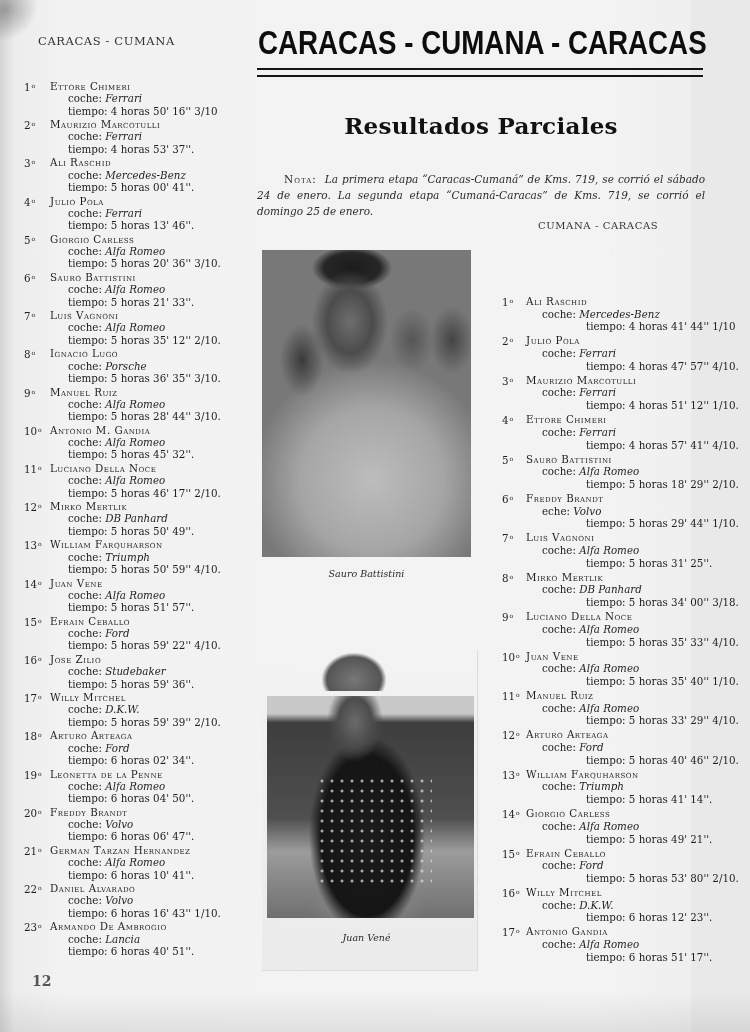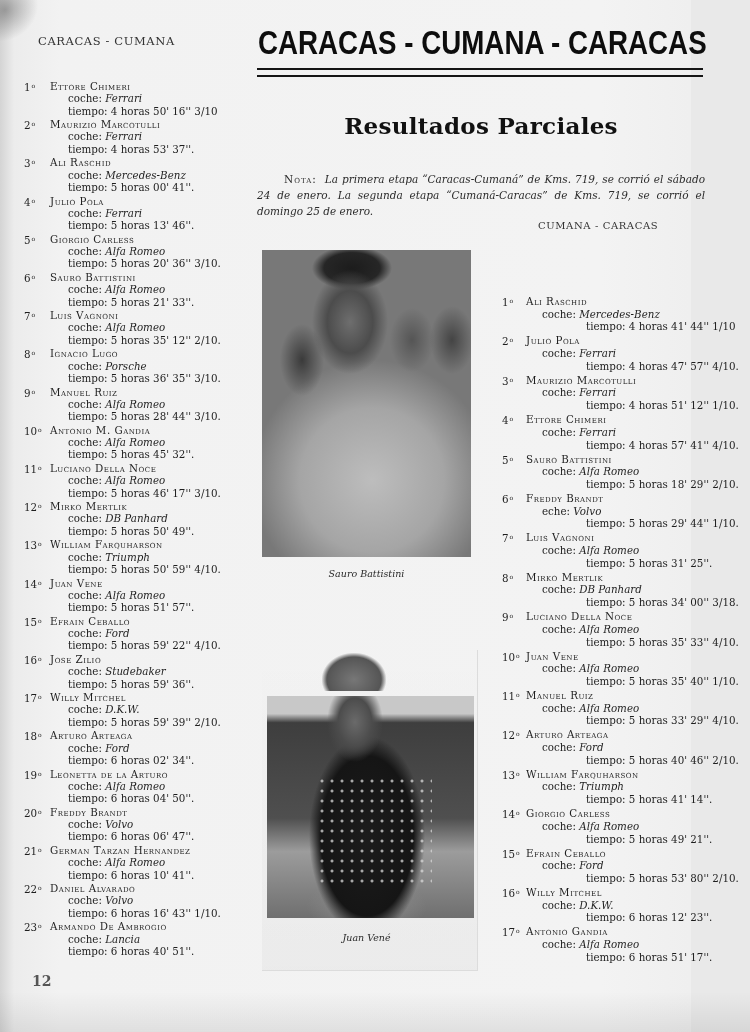--- a/index.html
+++ b/index.html
@@ -185,21 +185,21 @@
       <div class="entry" style="left: 24px; top: 423.8px;">
         <span class="pos"><span>10</span><sup>o</sup></span>
         <span class="name">Antonio M. Gandia</span>
         <span class="car"><span>coche:</span> <i>Alfa Romeo</i></span>
         <span class="time"><span>tiempo:</span> <span>5 horas 45' 32''.</span></span>
       </div>
       <div class="entry" style="left: 24px; top: 462px;">
         <span class="pos"><span>11</span><sup>o</sup></span>
         <span class="name">Luciano Della Noce</span>
         <span class="car"><span>coche:</span> <i>Alfa Romeo</i></span>
-        <span class="time"><span>tiempo:</span> <span>5 horas 46' 17'' 3/10.</span></span>
+        <span class="time"><span>tiempo:</span> <span>5 horas 46' 17'' 2/10.</span></span>
       </div>
       <div class="entry" style="left: 24px; top: 500.2px;">
         <span class="pos"><span>12</span><sup>o</sup></span>
         <span class="name">Mirko Mertlik</span>
         <span class="car"><span>coche:</span> <i>DB Panhard</i></span>
         <span class="time"><span>tiempo:</span> <span>5 horas 50' 49''.</span></span>
       </div>
       <div class="entry" style="left: 24px; top: 538.4px;">
         <span class="pos"><span>13</span><sup>o</sup></span>
         <span class="name">William Farquharson</span>
@@ -231,21 +231,21 @@
         <span class="time"><span>tiempo:</span> <span>5 horas 59' 39'' 2/10.</span></span>
       </div>
       <div class="entry" style="left: 24px; top: 729.4px;">
         <span class="pos"><span>18</span><sup>o</sup></span>
         <span class="name">Arturo Arteaga</span>
         <span class="car"><span>coche:</span> <i>Ford</i></span>
         <span class="time"><span>tiempo:</span> <span>6 horas 02' 34''.</span></span>
       </div>
       <div class="entry" style="left: 24px; top: 767.6px;">
         <span class="pos"><span>19</span><sup>o</sup></span>
-        <span class="name">Leonetta de la Arturo</span>
+        <span class="name">Leonetta de la Penne</span>
         <span class="car"><span>coche:</span> <i>Alfa Romeo</i></span>
         <span class="time"><span>tiempo:</span> <span>6 horas 04' 50''.</span></span>
       </div>
       <div class="entry" style="left: 24px; top: 805.8px;">
         <span class="pos"><span>20</span><sup>o</sup></span>
         <span class="name">Freddy Brandt</span>
         <span class="car"><span>coche:</span> <i>Volvo</i></span>
         <span class="time"><span>tiempo:</span> <span>6 horas 06' 47''.</span></span>
       </div>
       <div class="entry" style="left: 24px; top: 844px;">

